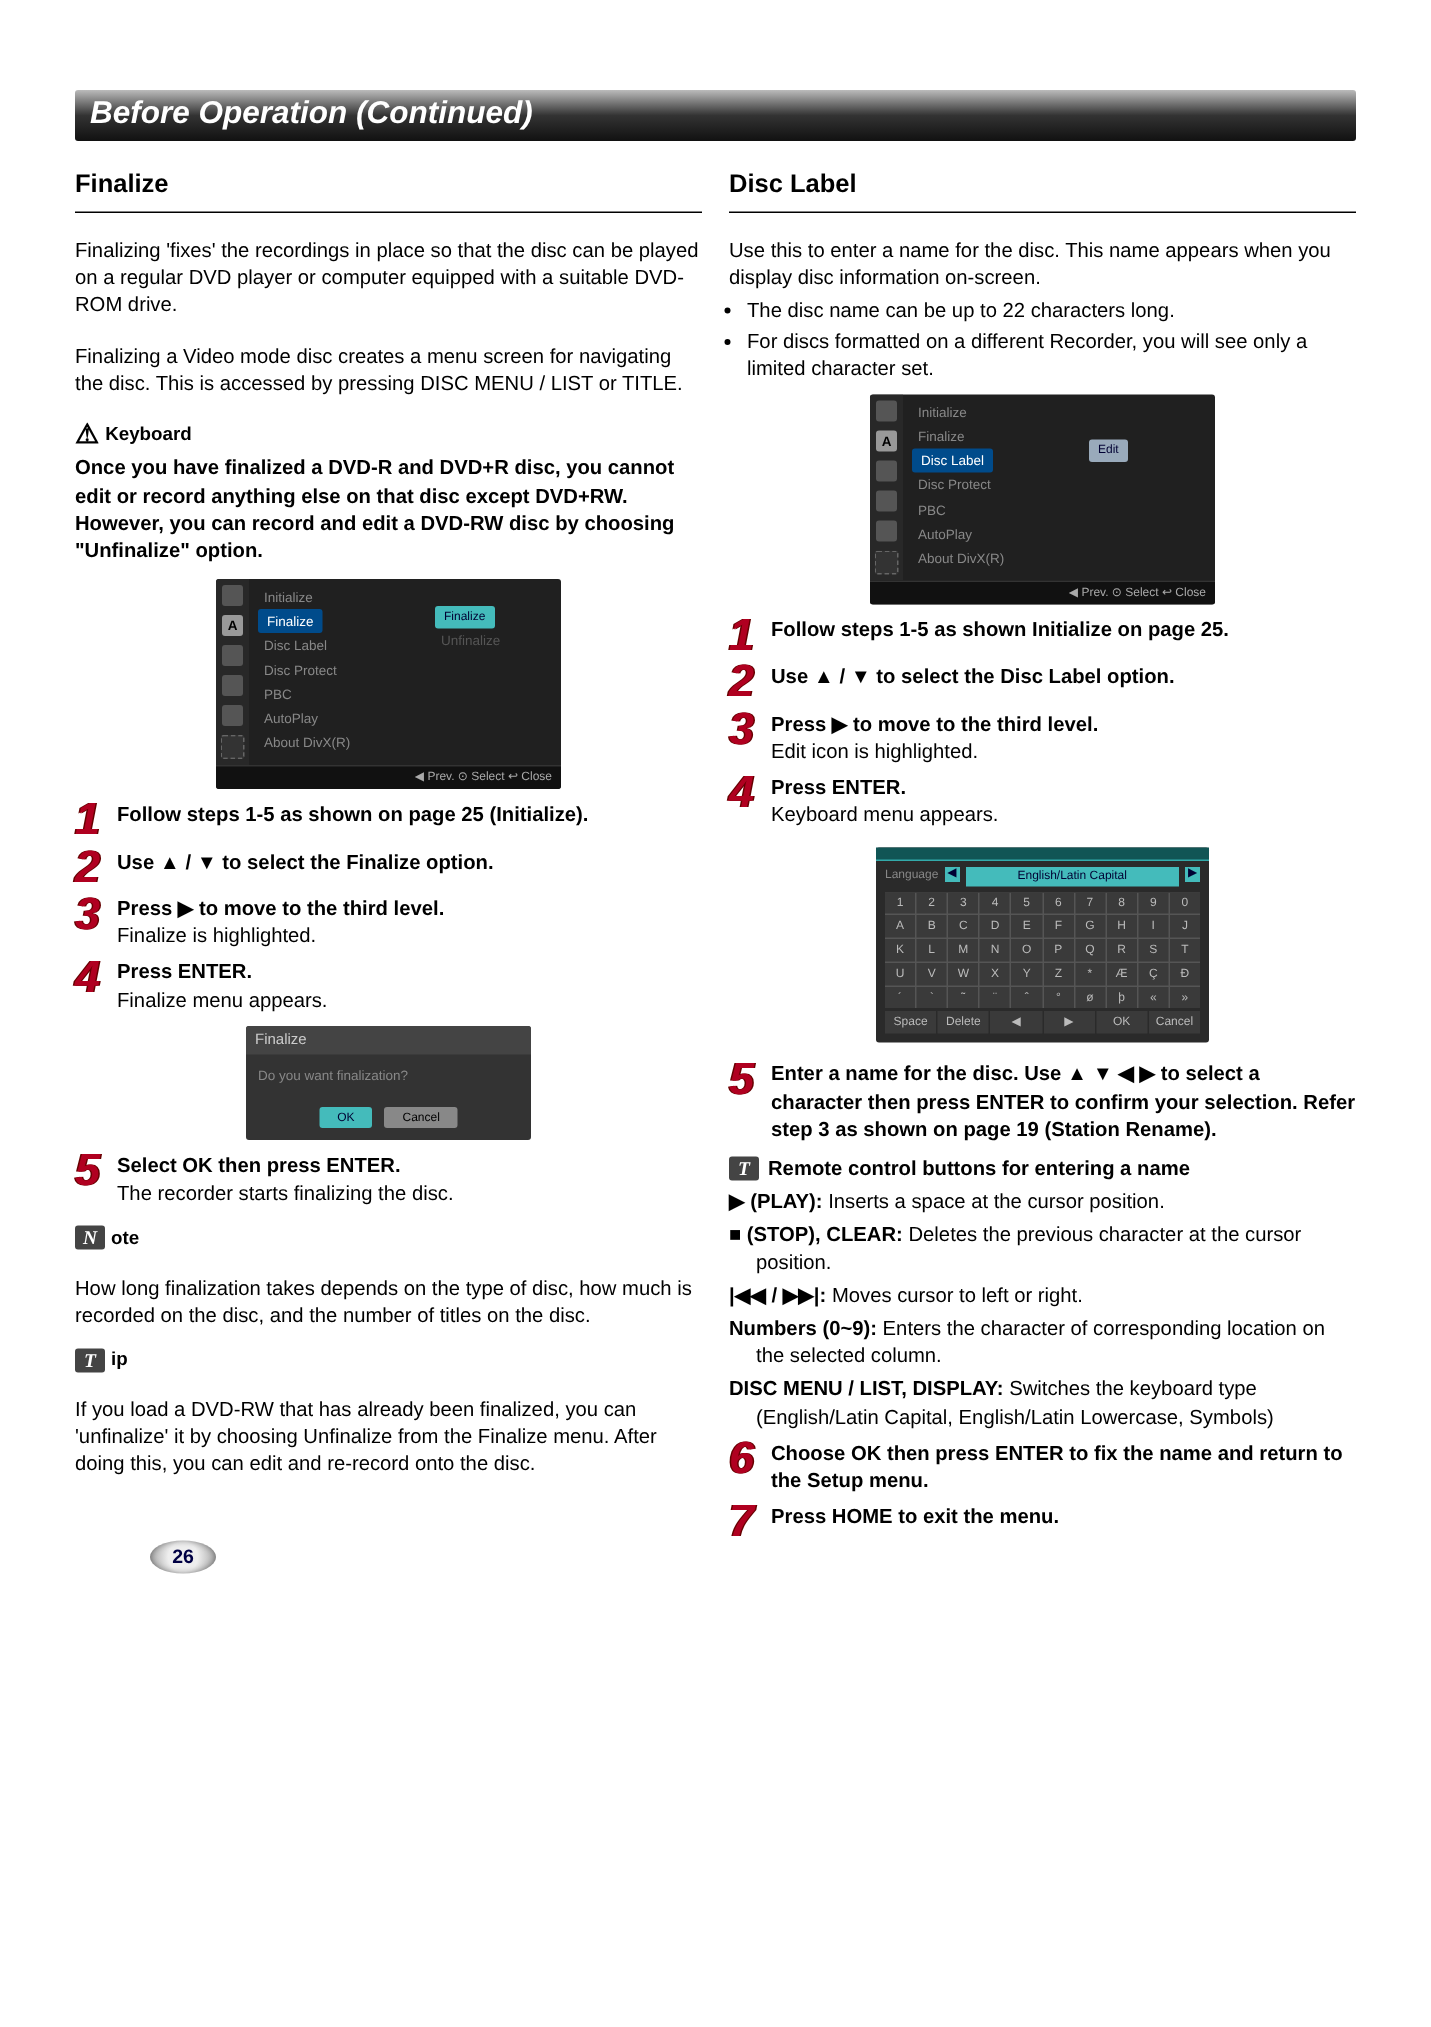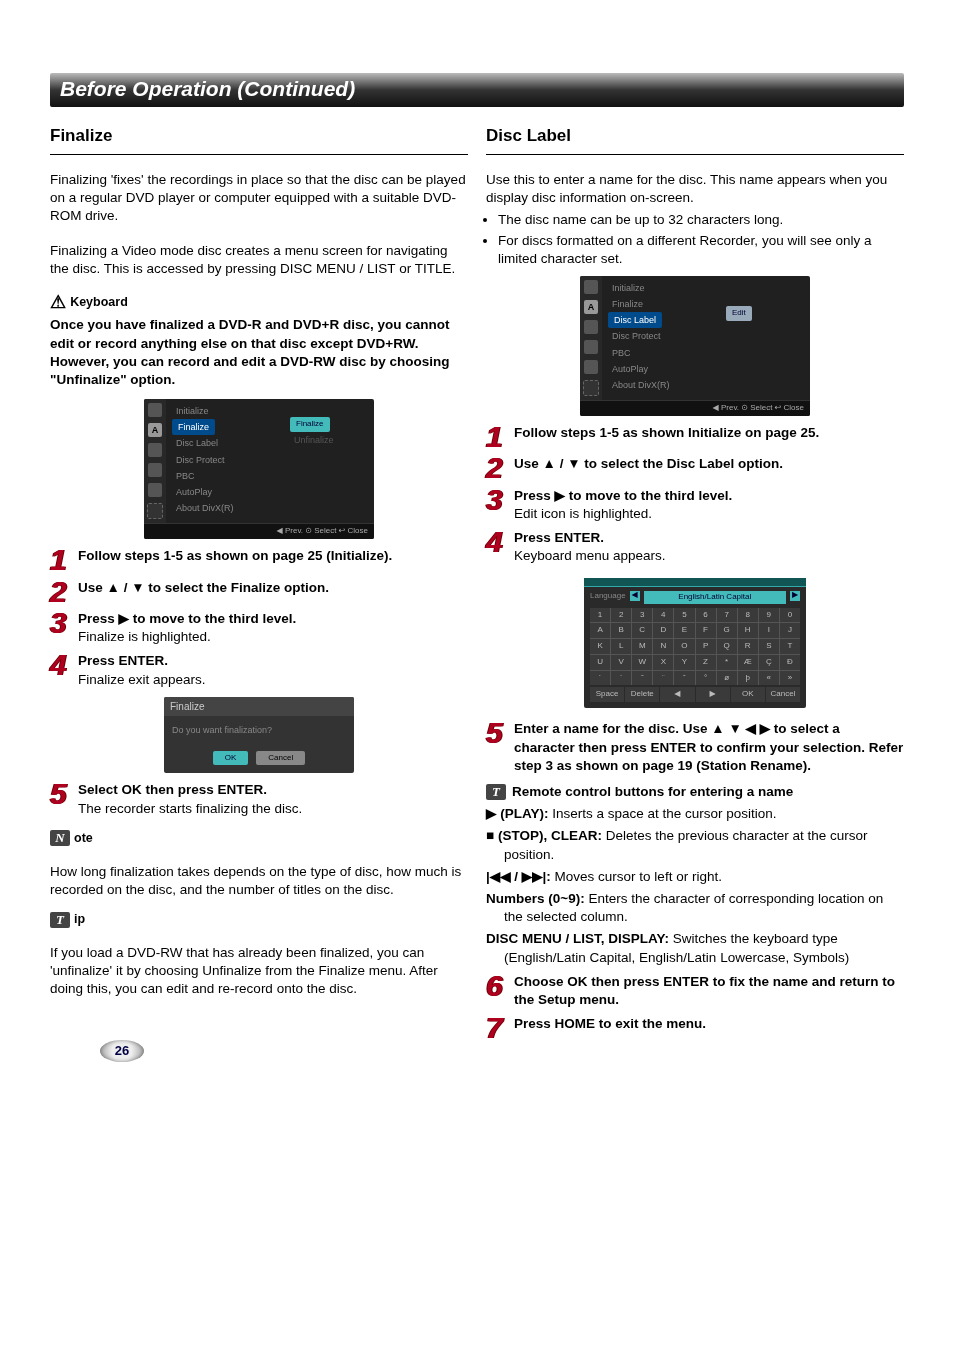--- a/index.html
+++ b/index.html
@@ -16,21 +16,20 @@
   }
   .section-banner {
     background: linear-gradient(to bottom, #bbb, #333 50%, #111);
     color: #fff;
     font-size: 21px;
     font-weight: bold;
     padding: 4px 10px 6px 10px;
     border-radius: 2px;
     margin-bottom: 18px;
     font-style: italic;
-    margin-top: 13px;
   }
   .columns {
     display: flex;
     gap: 18px;
   }
   .col {
     flex: 1;
     font-size: 13.5px;
     line-height: 1.35;
   }
@@ -233,21 +232,21 @@
       <div class="numbered-step">
         <div class="big-num">2</div>
         <div class="step-body"><span class="step-title">Use ▲ / ▼ to select the Finalize option.</span></div>
       </div>
       <div class="numbered-step">
         <div class="big-num">3</div>
         <div class="step-body"><span class="step-title">Press ▶ to move to the third level.</span><br><span class="step-desc">Finalize is highlighted.</span></div>
       </div>
       <div class="numbered-step">
         <div class="big-num">4</div>
-        <div class="step-body"><span class="step-title">Press ENTER.</span><br><span class="step-desc">Finalize exit appears.</span></div>
+        <div class="step-body"><span class="step-title">Press ENTER.</span><br><span class="step-desc">Finalize menu appears.</span></div>
       </div>
 
       <div class="dialog-box">
         <div class="dialog-head">Finalize</div>
         <div class="dialog-body">Do you want finalization?</div>
         <div class="dialog-btns">
           <div class="dbtn">OK</div>
           <div class="dbtn alt">Cancel</div>
         </div>
       </div>
@@ -268,21 +267,21 @@
         <span>ip</span>
       </div>
       <p class="para">If you load a DVD-RW that has already been finalized, you can 'unfinalize' it by choosing Unfinalize from the Finalize menu. After doing this, you can edit and re-record onto the disc.</p>
     </div>
 
     <div class="col">
       <div class="subsection-title">Disc Label</div>
       <div class="rule"></div>
       <p class="para">Use this to enter a name for the disc. This name appears when you display disc information on-screen.</p>
       <ul class="bullet-list">
-        <li>The disc name can be up to 32 characters long.</li>
+        <li>The disc name can be up to 22 characters long.</li>
         <li>For discs formatted on a different Recorder, you will see only a limited character set.</li>
       </ul>
 
       <div class="screenshot">
         <div class="osd-box">
           <div class="osd-row">
             <div class="osd-sidebar">
               <div class="osd-sidebar-icon"></div>
               <div class="osd-sidebar-icon" style="background:#999;color:#000;font-weight:bold;display:flex;align-items:center;justify-content:center;font-size:9px;">A</div>
               <div class="osd-sidebar-icon"></div>

